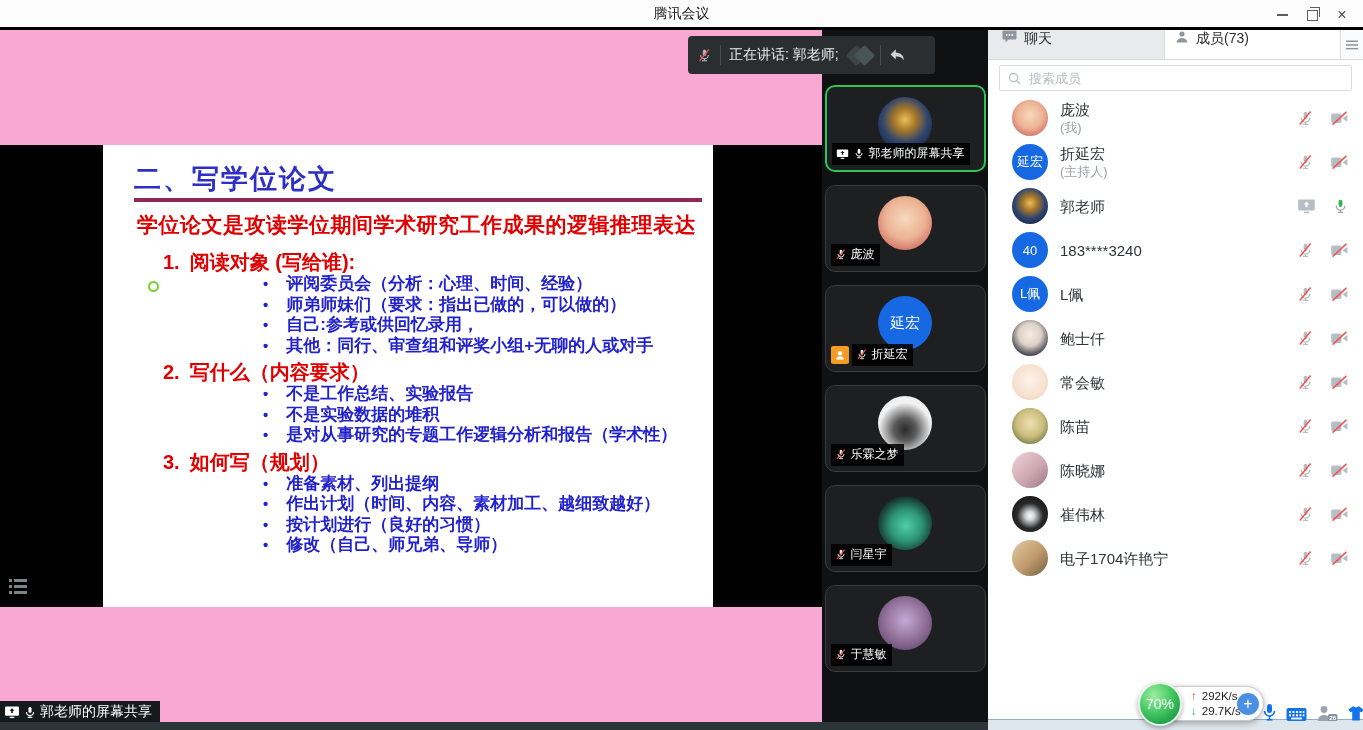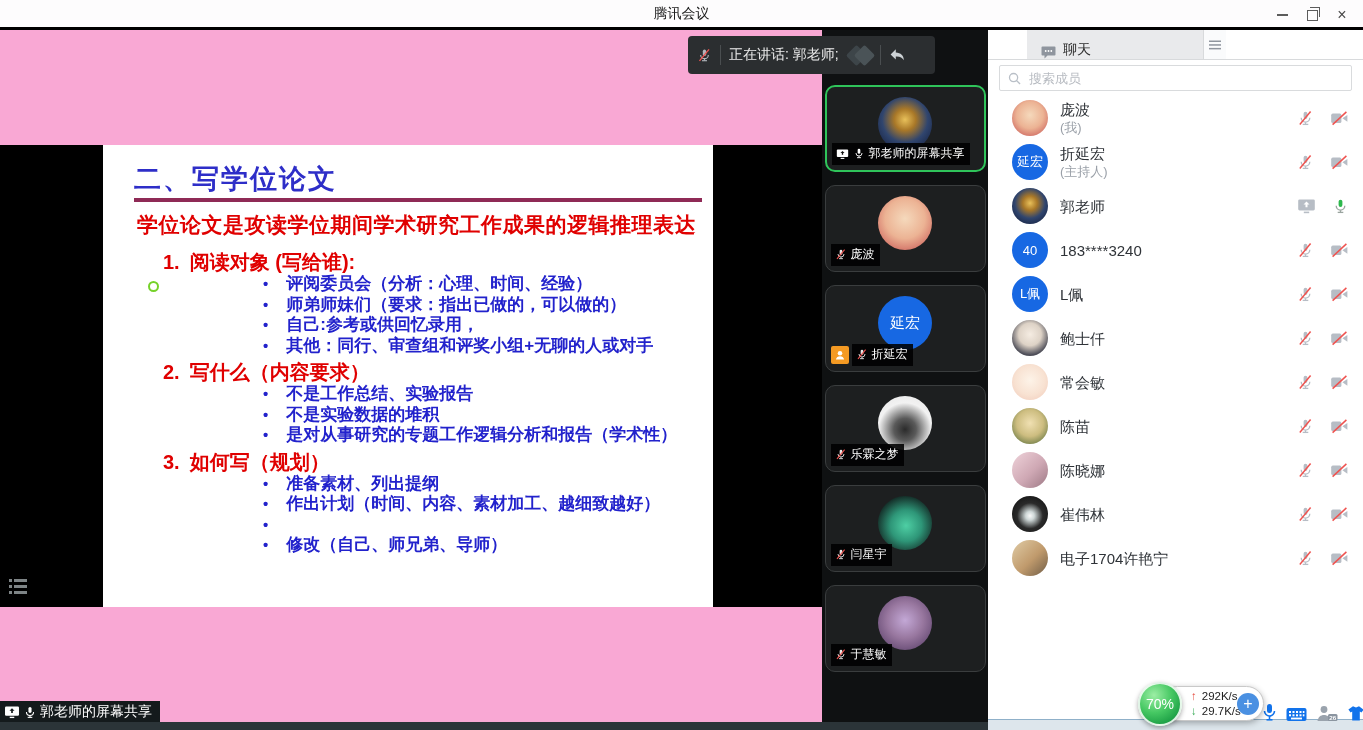--- a/index.html
+++ b/index.html
@@ -46,21 +46,21 @@
   .tile{position:relative;width:161px;height:87px;background:#1d1f20;border:1px solid #3a3d3e;border-radius:10px;flex:0 0 auto;box-sizing:border-box;}
   .tile.active{border:2px solid #2fc45a;}
   .tavatar{position:absolute;left:50%;top:10px;transform:translateX(-50%);width:54px;height:54px;border-radius:50%;
            display:flex;align-items:center;justify-content:center;color:#fff;font-size:15px;}
   .tlabelrow{position:absolute;left:5px;bottom:5px;display:flex;align-items:center;gap:3px;max-width:152px;}
   .hostbadge{width:18px;height:18px;background:#f59a23;border-radius:2px;display:flex;align-items:center;justify-content:center;flex:0 0 auto;}
   .tlabel{background:rgba(0,0,0,0.88);color:#fff;font-size:12px;padding:2px 5px 3px 4px;display:flex;align-items:center;gap:4px;white-space:nowrap;}
   
   .panel{position:absolute;left:988px;top:30px;width:375px;height:692px;background:#fff;}
   .tabs{display:flex;height:29px;border-bottom:1px solid #d8dadc;}
-  .tab{display:flex;align-items:flex-end;gap:7px;font-size:14px;color:#2e2e2e;box-sizing:border-box;margin-left:39px;}
+  .tab{display:flex;align-items:flex-start;gap:7px;font-size:14px;color:#2e2e2e;box-sizing:border-box;}
   .tab-chat{width:177px;background:#e9eaec;border-right:1px solid #d8dadc;padding-left:14px;}
   .tab-members{flex:1;background:#fff;padding-left:10px;border-right:1px solid #d8dadc;}
   .tab-menu{width:22px;display:flex;align-items:center;justify-content:center;background:#fafbfc;}
   .searchwrap{height:36px;display:flex;align-items:center;padding:0 11px;box-sizing:border-box;}
   .searchbox{flex:1;height:26px;border:1px solid #d9dbdd;border-radius:2px;display:flex;align-items:center;padding:0 8px;gap:6px;box-sizing:border-box;background:#fff;}
   .searchbox input{border:0;outline:0;flex:1;font-size:13px;color:#333;font-family:inherit;background:transparent;}
   .searchbox input::placeholder{color:#b6bac0;}
   .members{height:627px;overflow:hidden;}
   .mrow{display:flex;align-items:center;height:44px;padding:0 14px 0 24px;box-sizing:border-box;}
   .mavatar{width:36px;height:36px;border-radius:50%;margin-right:12px;flex:0 0 auto;
@@ -181,20 +181,21 @@
 
           <div class="sline bullet">
 
             <span class="sdot">•</span>
             <span class="stext">作出计划（时间、内容、素材加工、越细致越好）</span>
           </div>
 
           <div class="sline bullet">
 
             <span class="sdot">•</span>
+            <span class="stext">按计划进行（良好的习惯）</span>
           </div>
 
           <div class="sline bullet">
 
             <span class="sdot">•</span>
             <span class="stext">修改（自己、师兄弟、导师）</span>
           </div>
 
       </div>
     </div>
@@ -369,20 +370,27 @@
 <div class="panel">
   <div class="tabs">
     <div class="tab tab-chat">
       <svg width="15" height="13" viewBox="0 0 15 13">
         <path d="M1.5 0.5h12a1 1 0 0 1 1 1v7a1 1 0 0 1-1 1H6.5L3.5 12.5V9.5h-2a1 1 0 0 1-1-1v-7a1 1 0 0 1 1-1z" fill="#8f959e"></path>
         <circle cx="4.7" cy="5" r="0.9" fill="#fff"></circle>
           <circle cx="7.5" cy="5" r="0.9" fill="#fff"></circle>
           <circle cx="10.3" cy="5" r="0.9" fill="#fff"></circle>
       </svg>
       <span>聊天</span>
+    </div>
+    <div class="tab tab-members">
+      <svg width="14" height="14" viewBox="0 0 14 14">
+        <circle cx="7" cy="4" r="2.6" fill="#8f959e"></circle>
+        <path d="M1.6 12.6c.4-3 2.6-4.6 5.4-4.6s5 1.6 5.4 4.6z" fill="#8f959e"></path>
+      </svg>
+      <span>成员(73)</span>
     </div>
     <div class="tab-menu">
       <svg width="12" height="10" viewBox="0 0 12 10">
         <rect x="0" y="0.5" width="12" height="1.5" fill="#8f959e"></rect>
         <rect x="0" y="4.2" width="12" height="1.5" fill="#8f959e"></rect>
         <rect x="0" y="7.9" width="12" height="1.5" fill="#8f959e"></rect>
       </svg>
     </div>
   </div>
   <div class="searchwrap">

